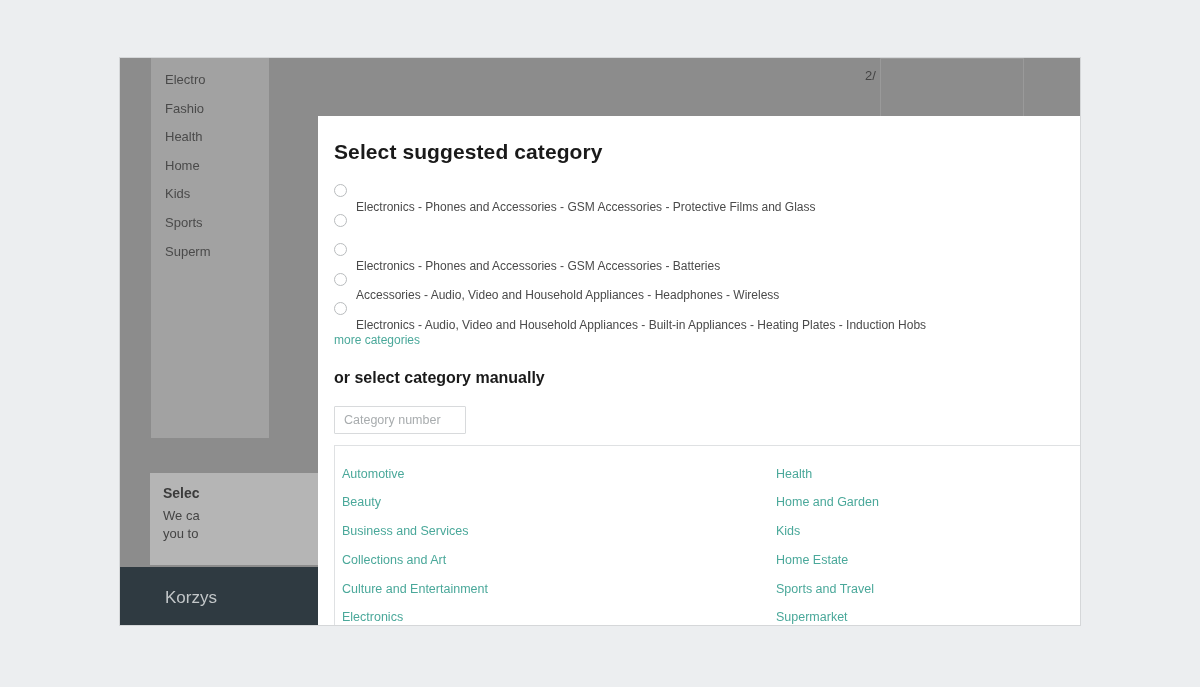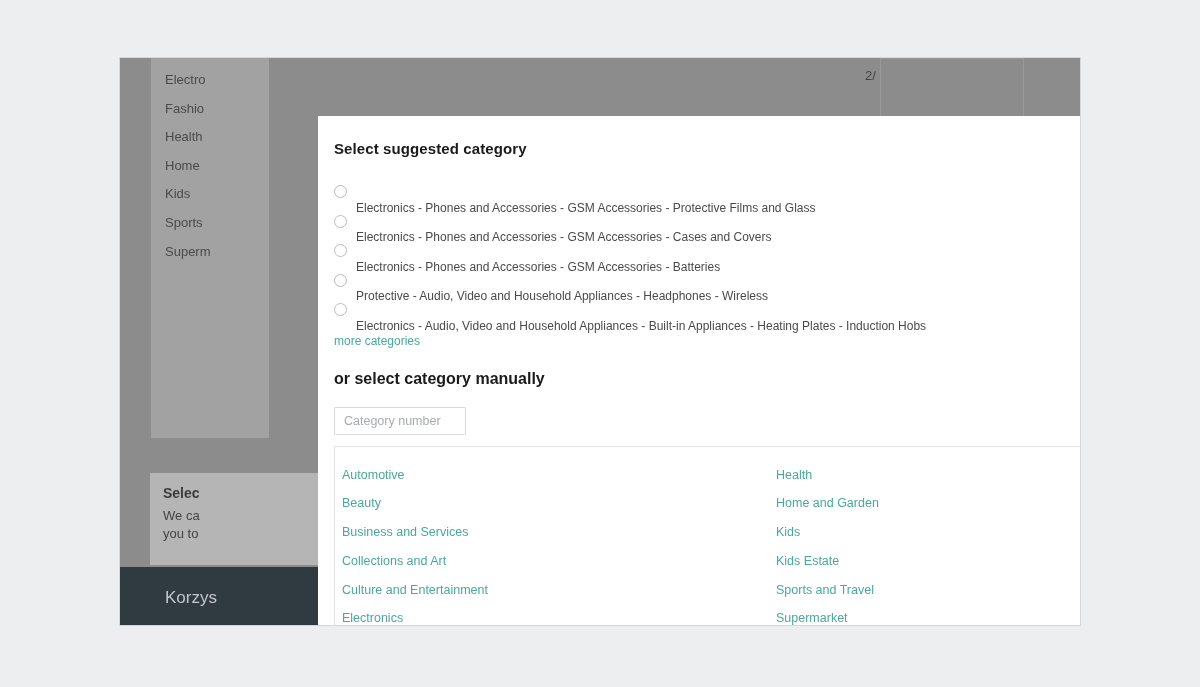--- a/index.html
+++ b/index.html
@@ -178,24 +178,24 @@
     align-items: center;
     justify-content: center;
     cursor: pointer;
   }
 
   .modal-body {
     padding: 24px 16px 0 16px;
   }
 
   .modal-title {
-    font-size: 15px;
+    font-size: 21px;
     font-weight: bold;
     color: #1a1a1a;
-    margin: 0 0 20px 0;
+    margin: 0 0 12px 0;
     letter-spacing: 0.1px;
   }
 
   .radio-row {
     display: flex;
     align-items: center;
     height: 29.5px;
     cursor: pointer;
   }
   .radio-circle {
@@ -321,29 +321,28 @@
 
       <h2 class="modal-title">Select suggested category</h2>
 
       <div>
         <label class="radio-row">
           <span class="radio-circle"></span>
           <span class="radio-label">Electronics - Phones and Accessories - GSM Accessories - Protective Films and Glass</span>
         </label>
         <label class="radio-row">
           <span class="radio-circle"></span>
-          <span class="radio-label">Electronics - Phones and Accessories - GSM Accessories - Cases and Covers</span>
         </label>
         <label class="radio-row">
           <span class="radio-circle"></span>
           <span class="radio-label">Electronics - Phones and Accessories - GSM Accessories - Batteries</span>
         </label>
         <label class="radio-row">
           <span class="radio-circle"></span>
-          <span class="radio-label">Protective - Audio, Video and Household Appliances - Headphones - Wireless</span>
+          <span class="radio-label">Accessories - Audio, Video and Household Appliances - Headphones - Wireless</span>
         </label>
         <label class="radio-row">
           <span class="radio-circle"></span>
           <span class="radio-label">Electronics - Audio, Video and Household Appliances - Built-in Appliances - Heating Plates - Induction Hobs</span>
         </label>
       </div>
 
       <a class="more-link" href="#">more categories</a>
 
       <h3 class="section-title">or select category manually</h3>
@@ -357,21 +356,21 @@
           <a class="cat-item" href="#">Business and Services</a>
           <a class="cat-item" href="#">Collections and Art</a>
           <a class="cat-item" href="#">Culture and Entertainment</a>
           <a class="cat-item" href="#">Electronics</a>
 
         </div>
         <div class="cat-col right">
           <a class="cat-item" href="#">Health</a>
           <a class="cat-item" href="#">Home and Garden</a>
           <a class="cat-item" href="#">Kids</a>
-          <a class="cat-item" href="#">Kids Estate</a>
+          <a class="cat-item" href="#">Home Estate</a>
           <a class="cat-item" href="#">Sports and Travel</a>
           <a class="cat-item" href="#">Supermarket</a>
         </div>
       </div>
 
     </div>
   </div>
 </div>
 
 </body></html>

